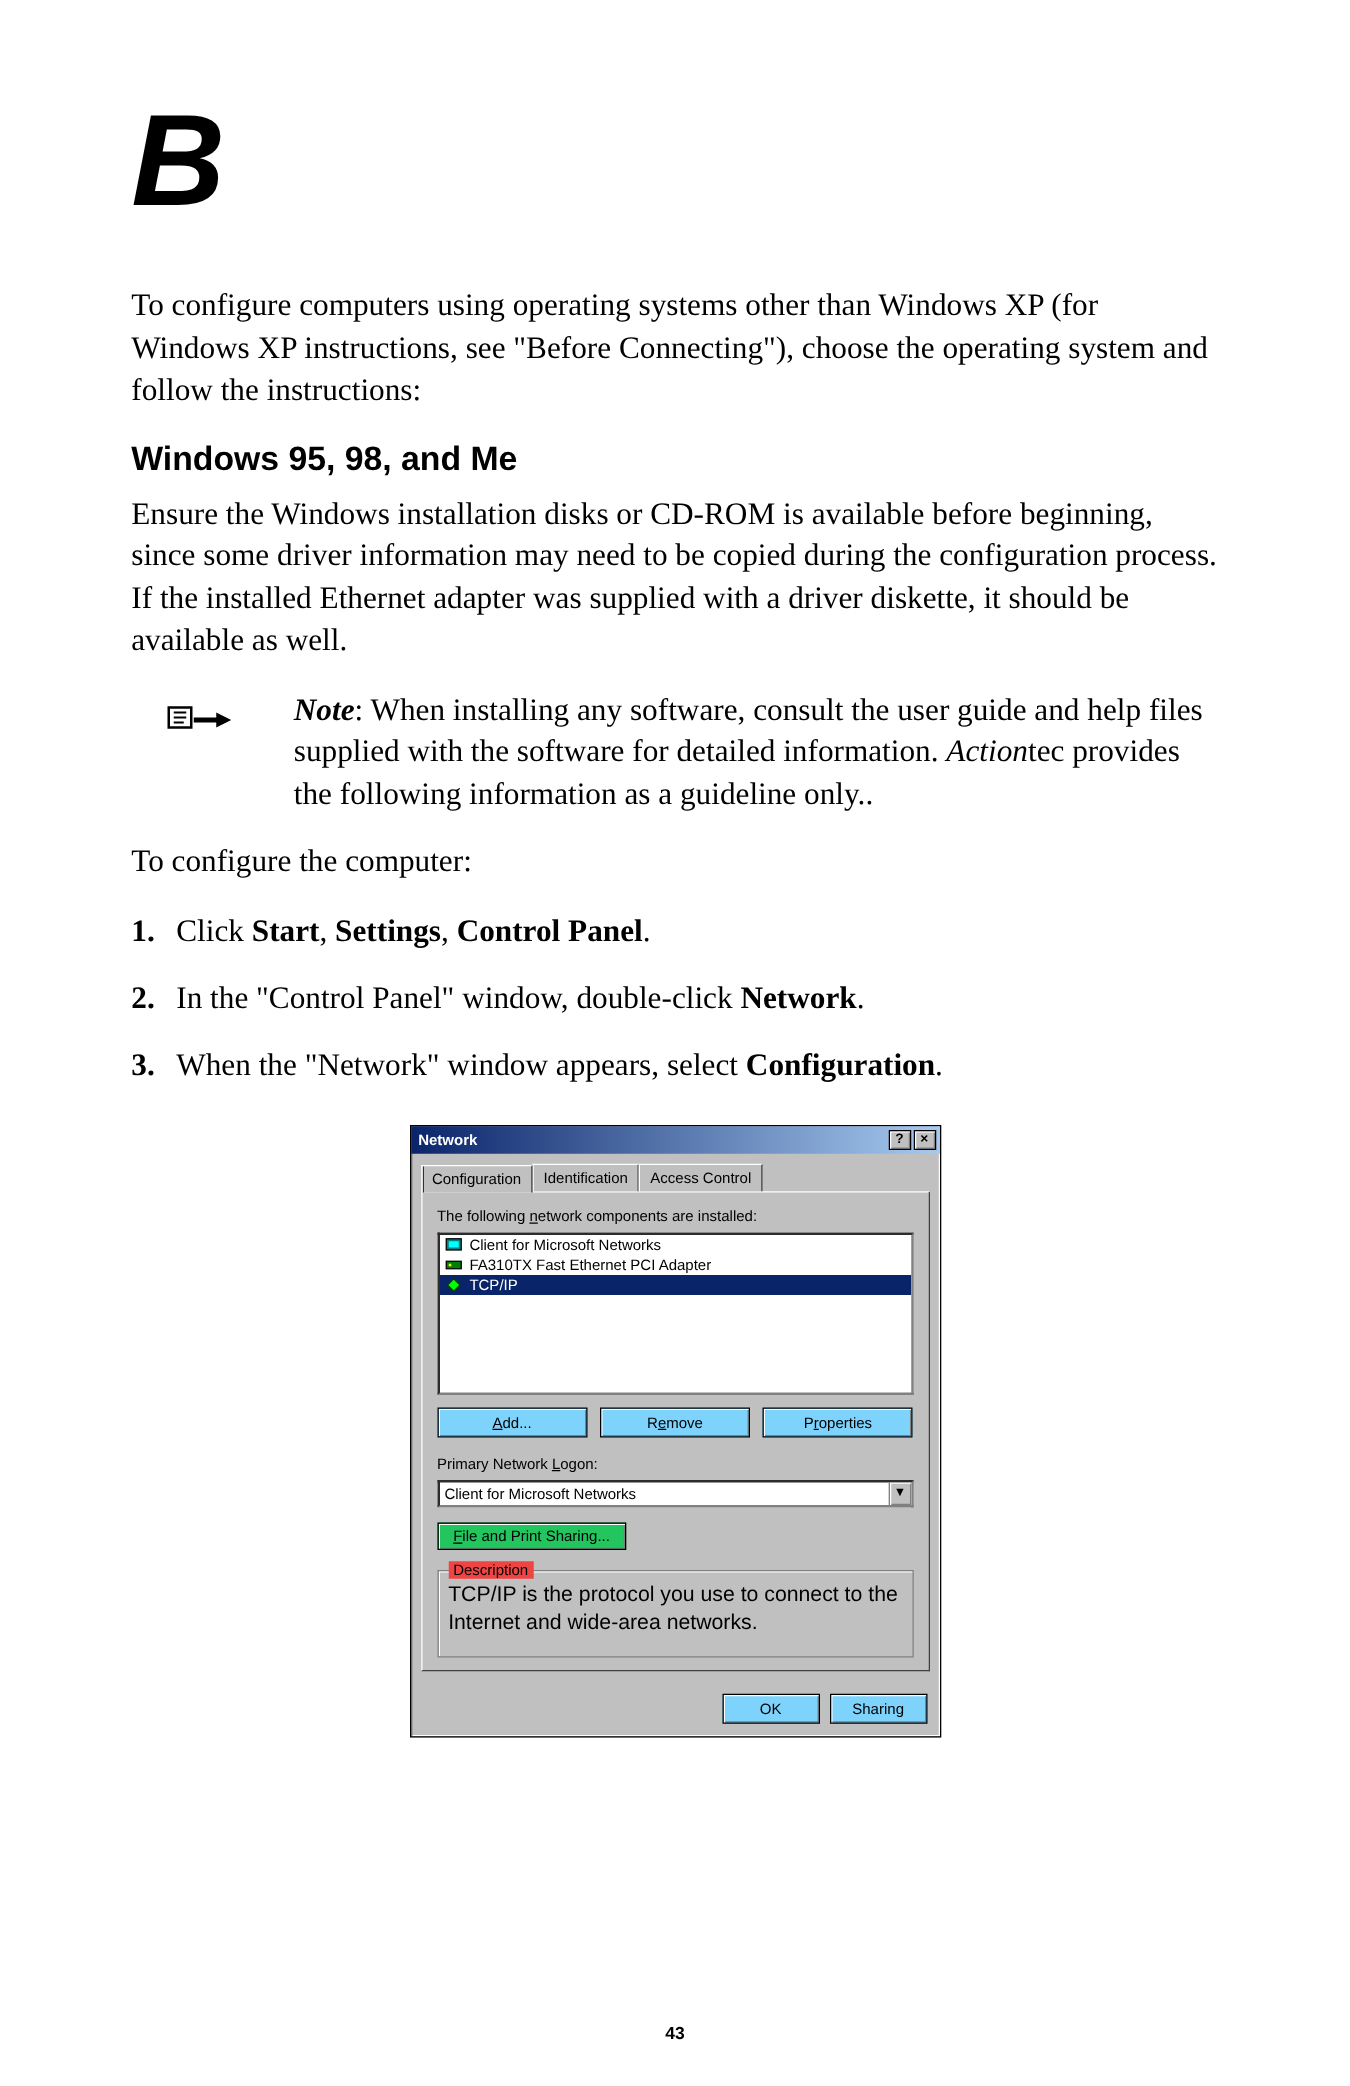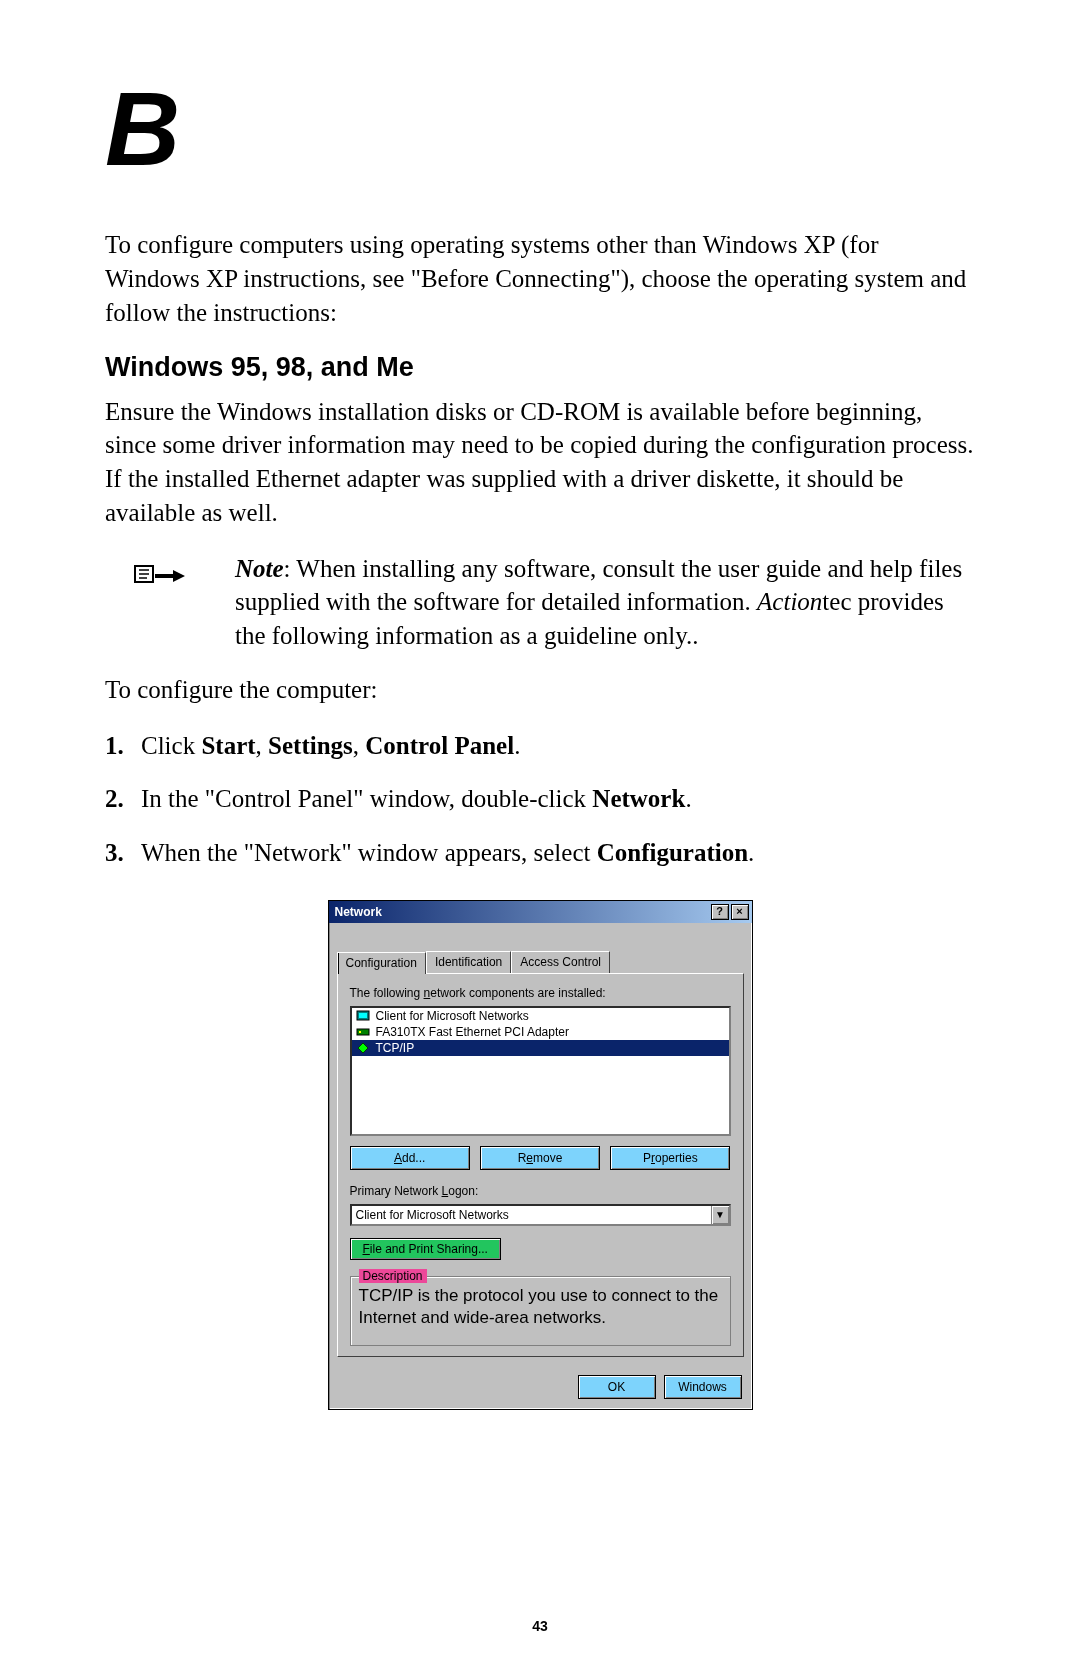--- a/index.html
+++ b/index.html
@@ -145,21 +145,20 @@
     border-left: 1px solid #fff;
     border-top: 1px solid #fff;
     border-right: 1px solid #404040;
     background: #c0c0c0;
     margin-bottom: -1px;
   }
   .tab.inactive {
     border-top: 1px solid #fff;
     border-left: 1px solid #fff;
     border-right: 1px solid #404040;
-    margin-top: 20px;
   }
   .panel {
     margin: 0 8px 8px 8px;
     border-top: 1px solid #fff;
     border-left: 1px solid #fff;
     border-right: 1px solid #404040;
     border-bottom: 1px solid #404040;
     padding: 12px 12px 10px 12px;
     background: #c0c0c0;
   }
@@ -216,21 +215,21 @@
   .groupbox {
     border: 1px solid #808080;
     box-shadow: 1px 1px 0 #fff inset;
     padding: 8px 8px 14px 8px;
     position: relative;
     margin-top: 6px;
     min-height: 70px;
   }
   .groupbox .glegend {
     position: absolute; top: -8px; left: 8px;
-    background: #ec4899; padding: 0 4px; font-size: 12px;
+    background: #ef4444; padding: 0 4px; font-size: 12px;
   }
   .groupbox .gtext { font-size: 17px; line-height: 1.3; }
   .footer-btns {
     display: flex; justify-content: flex-end; gap: 8px;
     padding: 10px 10px 10px 10px;
   }
   .footer-btns .wbtn { flex: 0 0 78px; }
   .pagenum {
     position: absolute;
     bottom: 35px;
@@ -340,19 +339,19 @@
           <div class="carrow">▼</div>
         </div>
         <div class="filebtn"><span class="u">F</span>ile and Print Sharing...</div>
         <div class="groupbox">
           <div class="glegend">Description</div>
           <div class="gtext">TCP/IP is the protocol you use to connect to the Internet and wide-area networks.</div>
         </div>
       </div>
       <div class="footer-btns">
         <div class="wbtn">OK</div>
-        <div class="wbtn">Windows</div>
+        <div class="wbtn">Sharing</div>
       </div>
     </div>
   </div>
 </div>
 
 <div class="pagenum">43</div>
 
 </body></html>

